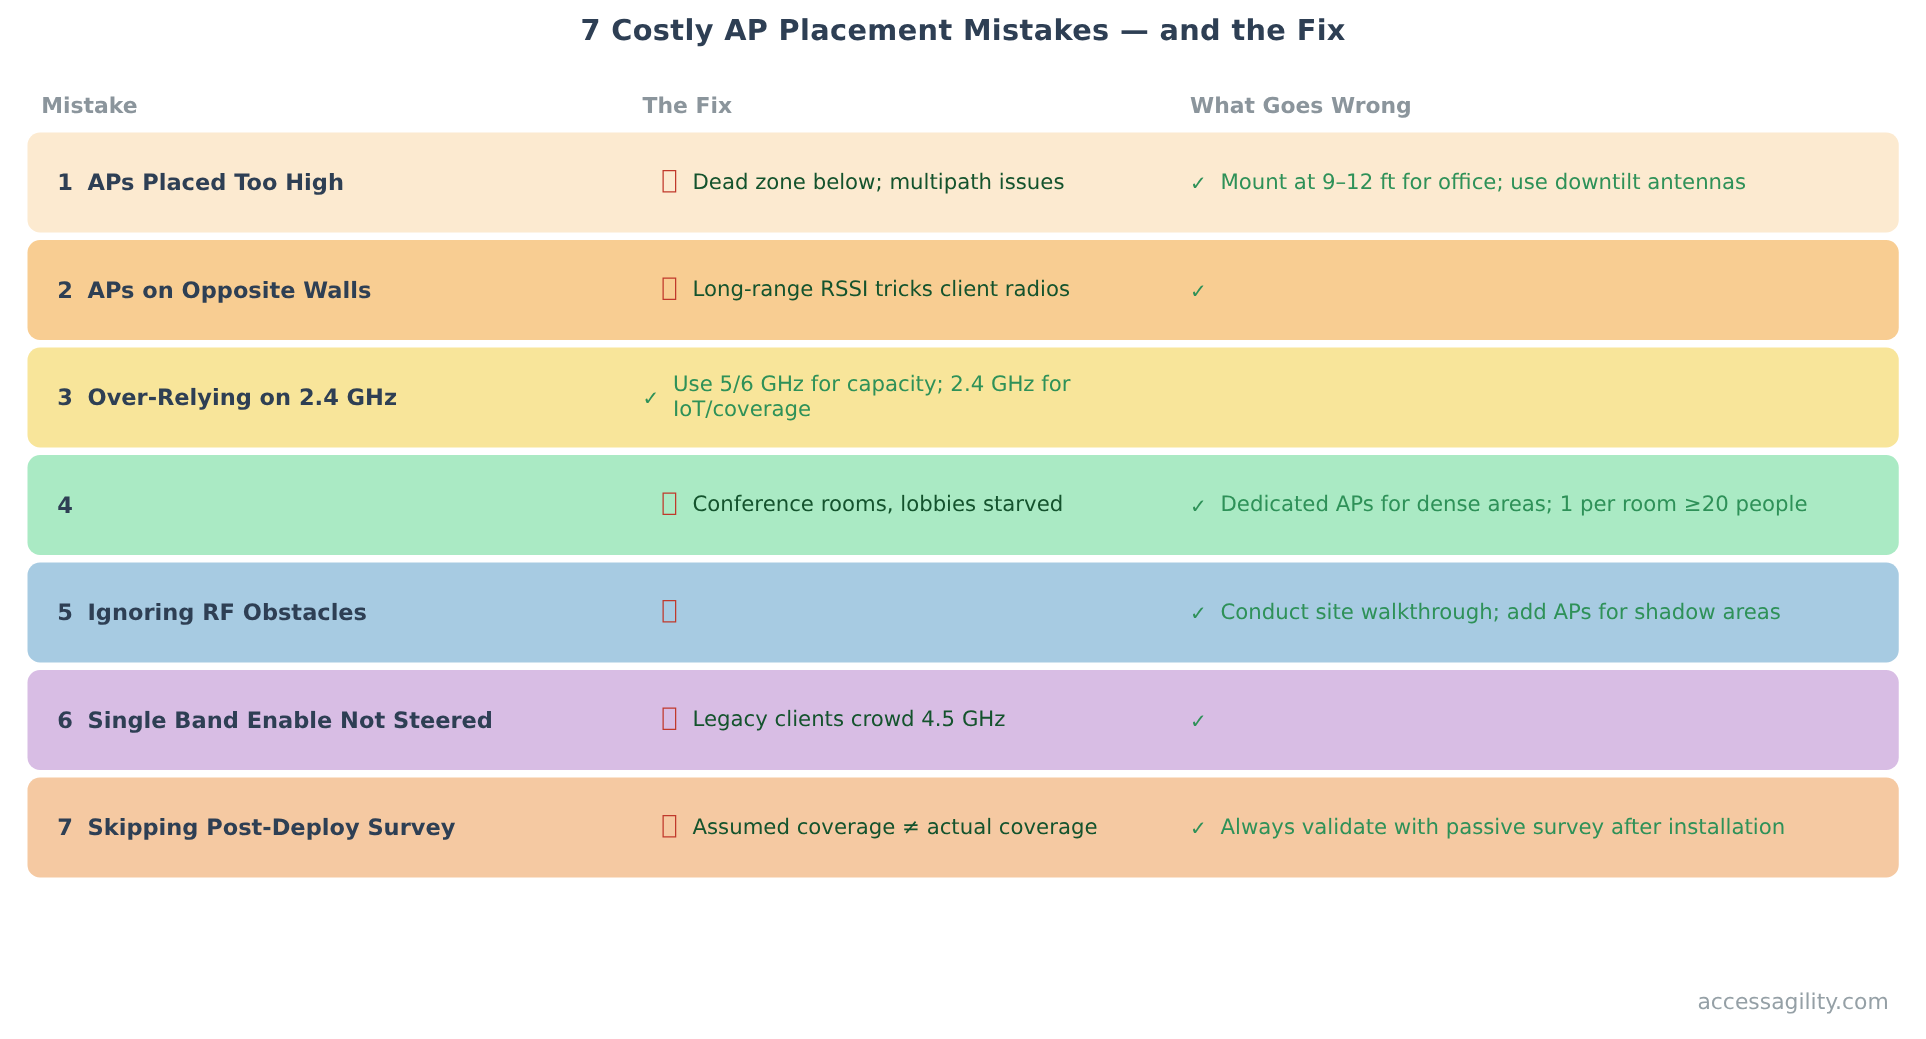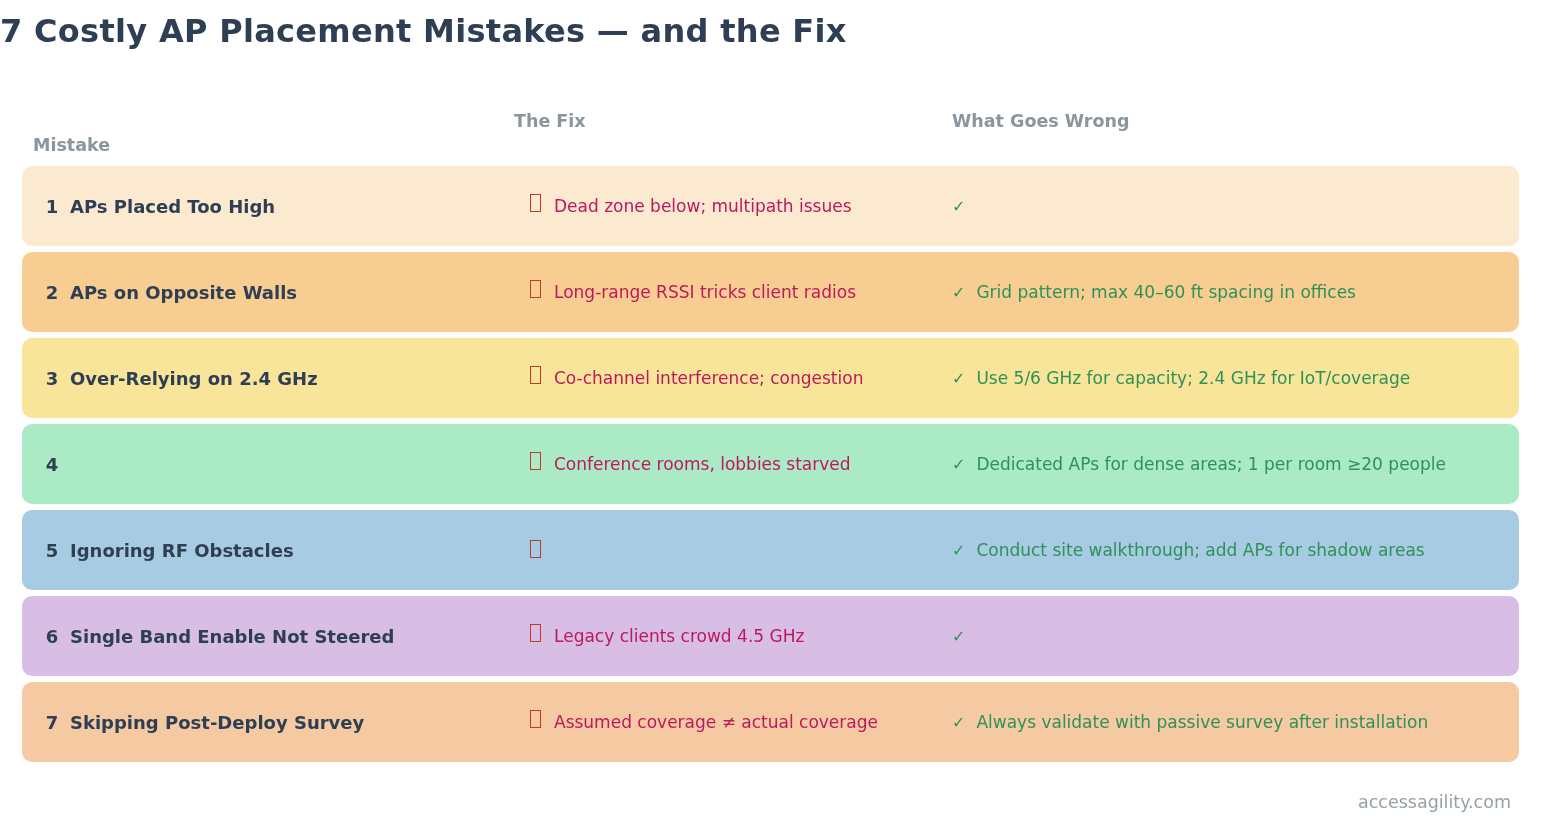--- a/index.html
+++ b/index.html
@@ -6,37 +6,38 @@
   .canvas {
     position: relative;
     width: 1541px;
     height: 831px;
     background: #ffffff;
     font-family: "DejaVu Sans", "Liberation Sans", sans-serif;
     overflow: hidden;
   }
   .title {
     padding-top: 12px;
-    font-size: 32px;
+    text-align: center;
+    font-size: 23px;
     font-weight: bold;
     color: #2e3f54;
     letter-spacing: 0.3px;
   }
   .grid-cols {
     display: grid;
     grid-template-columns: 492px 438px 1fr;
     align-items: center;
   }
   .header-row {
     margin: 37px 22px 0 22px;
     color: #8b959c;
     font-size: 17.5px;
     font-weight: bold;
   }
-  .header-row .hdr-mistake { padding-left: 11px; margin-top: 48px; }
+  .header-row .hdr-mistake { padding-left: 11px; }
   .rows { margin: 11px 22px 0 22px; }
   .row {
     height: 80px;
     border-radius: 10px;
     margin-bottom: 6px;
   }
   .cell-mistake {
     display: flex;
     align-items: center;
     padding-left: 23px;
@@ -45,23 +46,24 @@
     font-weight: bold;
     color: #2e3f54;
   }
   .cell-mistake .num {
     width: 14px;
     text-align: center;
     flex: 0 0 auto;
   }
   .cell-wrong {
     display: flex;
+    align-items: center;
     gap: 13px;
     font-size: 17px;
-    color: #be185d;
+    color: #14532d;
     padding-left: 16px;
   }
   .tofu {
     flex: 0 0 auto;
     width: 9px;
     height: 16px;
     border: 1.5px solid #c0392b;
     margin-top: -2px;
   }
   .cell-fix {
@@ -102,47 +104,43 @@
       <div class="cell-mistake">
         <span class="num">1</span>
         <span>APs Placed Too High</span>
       </div>
       <div class="cell-wrong">
         <span class="tofu"></span>
         <span>Dead zone below; multipath issues</span>
       </div>
       <div class="cell-fix">
         <span class="check">✓</span>
+        <span>Mount at 9–12 ft for office; use downtilt antennas</span>
       </div>
     </div>
 
     <div class="row grid-cols" style="background-color: rgb(248, 205, 146);">
       <div class="cell-mistake">
         <span class="num">2</span>
         <span>APs on Opposite Walls</span>
       </div>
       <div class="cell-wrong">
         <span class="tofu"></span>
         <span>Long-range RSSI tricks client radios</span>
       </div>
       <div class="cell-fix">
         <span class="check">✓</span>
-        <span>Grid pattern; max 40–60 ft spacing in offices</span>
       </div>
     </div>
 
     <div class="row grid-cols" style="background-color: rgb(248, 229, 154);">
       <div class="cell-mistake">
         <span class="num">3</span>
         <span>Over-Relying on 2.4 GHz</span>
       </div>
-      <div class="cell-wrong">
-        <span class="tofu"></span>
-        <span>Co-channel interference; congestion</span>
-      </div>
       <div class="cell-fix">
         <span class="check">✓</span>
         <span>Use 5/6 GHz for capacity; 2.4 GHz for IoT/coverage</span>
       </div>
     </div>
 
     <div class="row grid-cols" style="background-color: rgb(170, 234, 196);">
       <div class="cell-mistake">
         <span class="num">4</span>
       </div>

